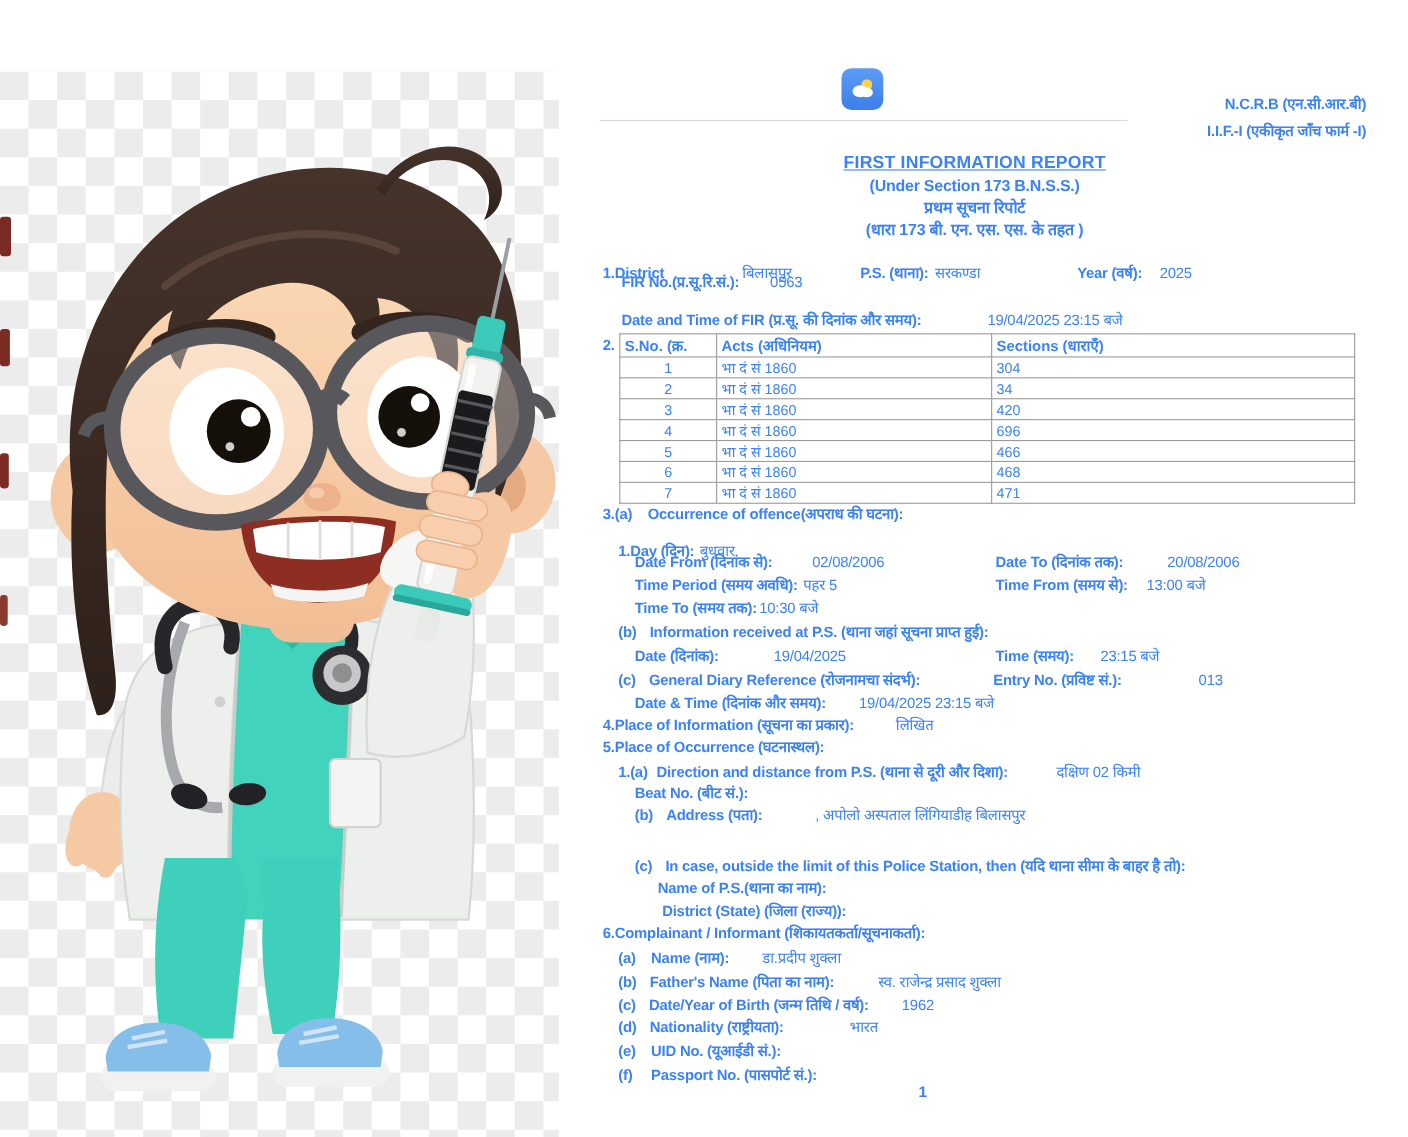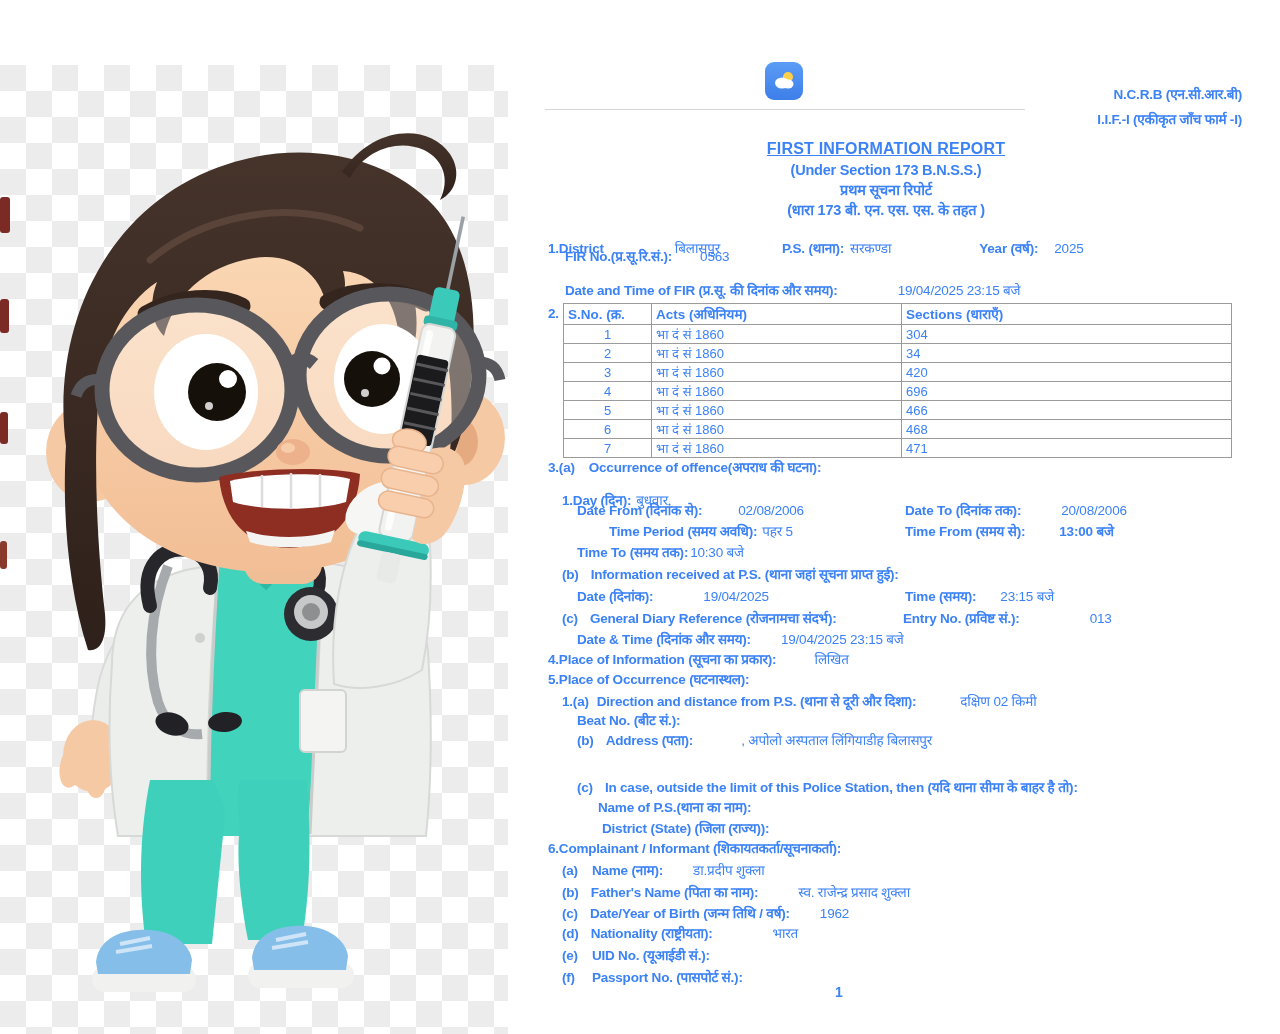--- a/index.html
+++ b/index.html
@@ -277,25 +277,25 @@
     </div>
     <div class="l" style="top:480px;left:22px;margin-top:12px;">
       <span class="b">1.</span><span class="b">Day (दिन):</span><span class="v" style="margin-left:5px;">बुधवार</span>
     </div>
     <div class="l" style="top:502px;left:37px;">
       <span class="b">Date From (दिनांक से):</span><span class="v" style="margin-left:36px;">02/08/2006</span>
     </div>
     <div class="l" style="top:502px;left:365px;">
       <span class="b">Date To (दिनांक तक):</span><span class="v" style="margin-left:40px;">20/08/2006</span>
     </div>
-    <div class="l" style="top:523px;left:37px;margin-left:32px;">
+    <div class="l" style="top:523px;left:37px;">
       <span class="b">Time Period (समय अवधि):</span><span class="v" style="margin-left:5px;">पहर 5</span>
     </div>
     <div class="l" style="top:523px;left:365px;">
-      <span class="b">Time From (समय से):</span><span class="v" style="margin-left:34px;font-weight:bold;">13:00 बजे</span>
+      <span class="b">Time From (समय से):</span><span class="v" style="margin-left:17px;">13:00 बजे</span>
     </div>
     <div class="l" style="top:544px;left:37px;">
       <span class="b">Time To (समय तक):</span><span class="v" style="margin-left:2px;">10:30 बजे</span>
     </div>
     <div class="l" style="top:566px;left:22px;">
       <span class="b">(b)</span><span class="b" style="margin-left:12px;">Information received at P.S. (थाना जहां सूचना प्राप्त हुई):</span>
     </div>
     <div class="l" style="top:588px;left:37px;">
       <span class="b">Date (दिनांक):</span><span class="v" style="margin-left:50px;text-align:center;">19/04/2025</span>
     </div>

